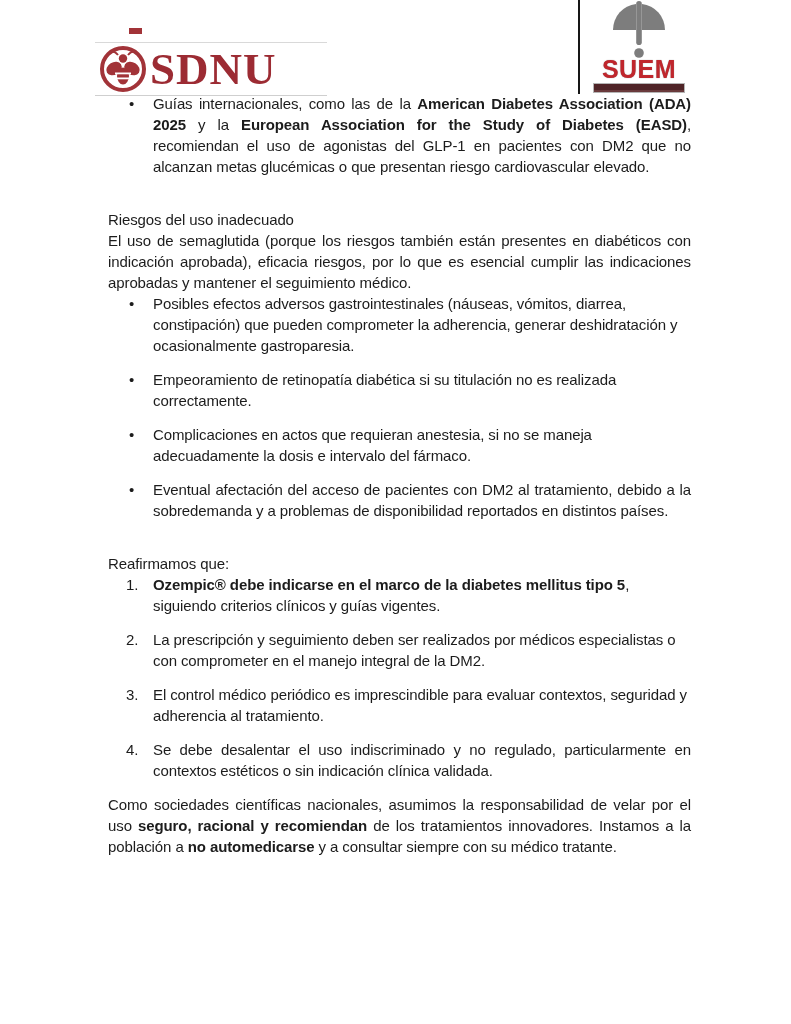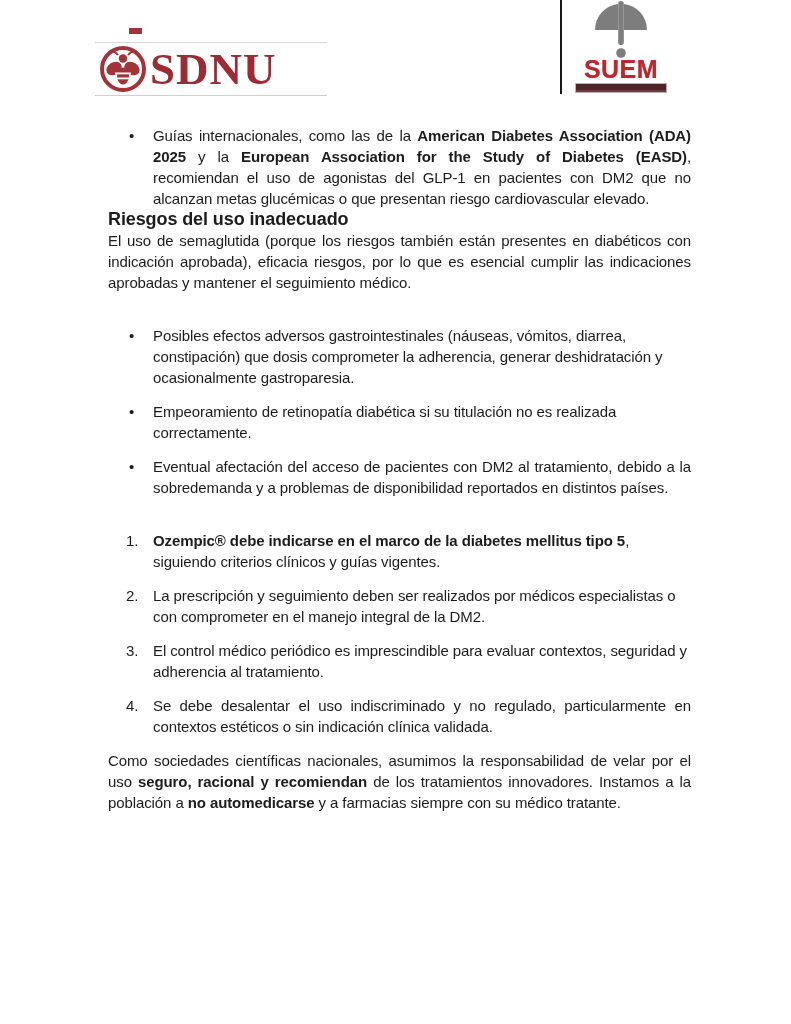--- a/index.html
+++ b/index.html
@@ -26,21 +26,21 @@
   }
   .sdnu-word {
     font-family:"Liberation Serif", serif;
     font-weight:bold;
     font-size:45px; line-height:44px;
     color:#9c2b33;
     letter-spacing:1px;
   }
 
   .suem-logo {
-    position:absolute; left:560px; top:0; width:118px; height:94px;
+    position:absolute; left:578px; top:0; width:118px; height:94px;
     border-left:2px solid #161616;
     display:flex; flex-direction:column; align-items:center;
   }
   .suem-word {
     font-weight:800;
     font-size:25px; line-height:24px;
     color:#c0262c;
     letter-spacing:0.5px;
     text-shadow:0 0 1px #8a8a8a;
     margin-top:-3px;
@@ -57,25 +57,25 @@
   .body-text {
     position:absolute; top:0; left:0;
     box-sizing:border-box;
     width:791px;
     padding:93px 100px 0 108px;
     font-size:15px;
     line-height:21px;
     letter-spacing:-0.1px;
   }
   p, h3, ul, ol { margin:0; padding:0; }
-  h3 { font-size:18px; font-weight:bold; }
+  h3 { font-size:15px; font-weight:normal;margin-top:32px; }
   .just { text-align:justify; }
   b { font-weight:bold; }
 
-  ul.blist, ol.nlist { list-style:none;margin-top:32px; }
+  ul.blist, ol.nlist { list-style:none; }
   ul.blist li, ol.nlist li {
     position:relative;
     padding-left:45px;
     margin-bottom:13px;
   }
   ul.top-list li { margin-bottom:0; }
   ul.blist li::before {
     content:"\2022";
     position:absolute; left:21px; top:0;
     font-size:15px;
@@ -130,31 +130,33 @@
 
     <ul class="blist top-list">
       <li class="just"><span>Guías internacionales, como las de la </span><b>American Diabetes Association (ADA) 2025</b><span> y la </span><b>European Association for the Study of Diabetes (EASD)</b><span>, recomiendan el uso de agonistas del GLP-1 en pacientes con DM2 que no alcanzan metas glucémicas o que presentan riesgo cardiovascular elevado.</span></li>
     </ul>
 
     <h3>Riesgos del uso inadecuado</h3>
 
     <p class="just">El uso de semaglutida (porque los riesgos también están presentes en diabéticos con indicación aprobada), eficacia riesgos, por lo que es esencial cumplir las indicaciones aprobadas y mantener el seguimiento médico.</p>
 
     <ul class="blist">
-      <li>Posibles efectos adversos gastrointestinales (náuseas, vómitos, diarrea, constipación) que dosis comprometer la adherencia, generar deshidratación y ocasionalmente gastroparesia.</li>
+      <li>Posibles efectos adversos gastrointestinales (náuseas, vómitos, diarrea, constipación) que pueden comprometer la adherencia, generar deshidratación y ocasionalmente gastroparesia.</li>
       <li>Empeoramiento de retinopatía diabética si su titulación no es realizada correctamente.</li>
+      <li>Complicaciones en actos que requieran anestesia, si no se maneja adecuadamente la dosis e intervalo del fármaco.</li>
       <li class="just">Eventual afectación del acceso de pacientes con DM2 al tratamiento, debido a la sobredemanda y a problemas de disponibilidad reportados en distintos países.</li>
     </ul>
 
+    <h3>Reafirmamos que:</h3>
 
     <ol class="nlist">
       <li><b>Ozempic® debe indicarse en el marco de la diabetes mellitus tipo 5</b><span>, siguiendo criterios clínicos y guías vigentes.</span></li>
       <li><span>La prescripción y seguimiento deben ser realizados por médicos especialistas o con comprometer en el manejo integral de la DM2.</span></li>
       <li><span>El control médico periódico es imprescindible para evaluar contextos, seguridad y adherencia al tratamiento.</span></li>
       <li class="just"><span>Se debe desalentar el uso indiscriminado y no regulado, particularmente en contextos estéticos o sin indicación clínica validada.</span></li>
     </ol>
 
-    <p class="closing just"><span>Como sociedades científicas nacionales, asumimos la responsabilidad de velar por el uso </span><b>seguro, racional y recomiendan</b><span> de los tratamientos innovadores. Instamos a la población a </span><b>no automedicarse</b><span> y a farmacias siempre con su médico tratante.</span></p>
+    <p class="closing just"><span>Como sociedades científicas nacionales, asumimos la responsabilidad de velar por el uso </span><b>seguro, racional y recomiendan</b><span> de los tratamientos innovadores. Instamos a la población a </span><b>no automedicarse</b><span> y a consultar siempre con su médico tratante.</span></p>
 
 
   </div>
 
 </div>
 
 </body></html>

